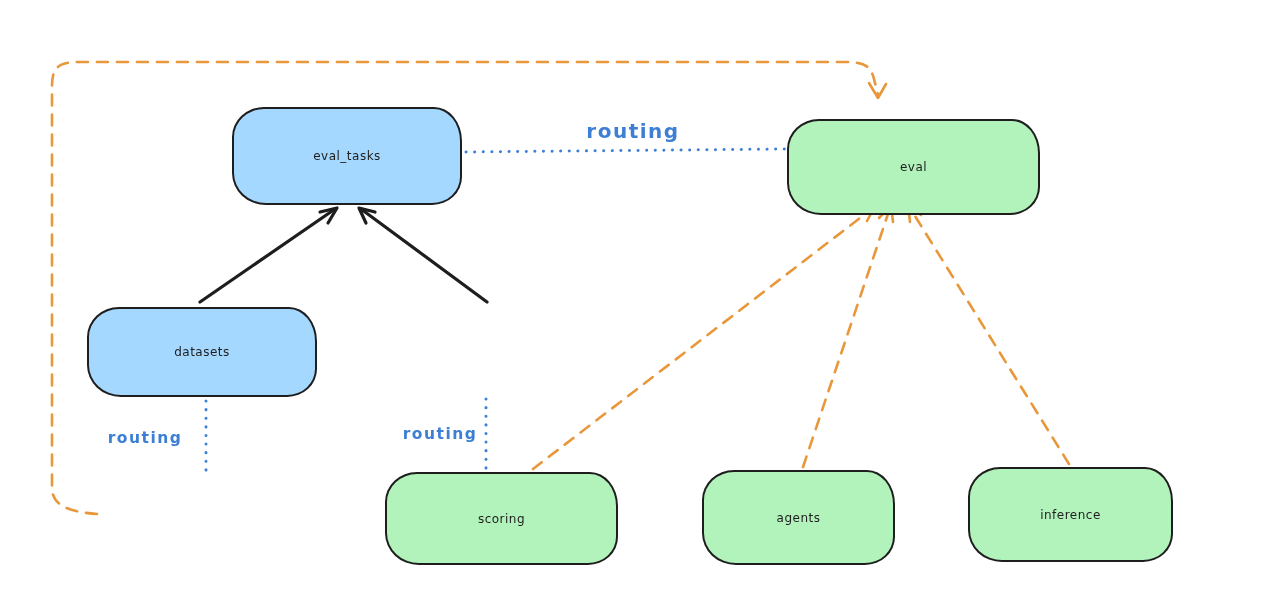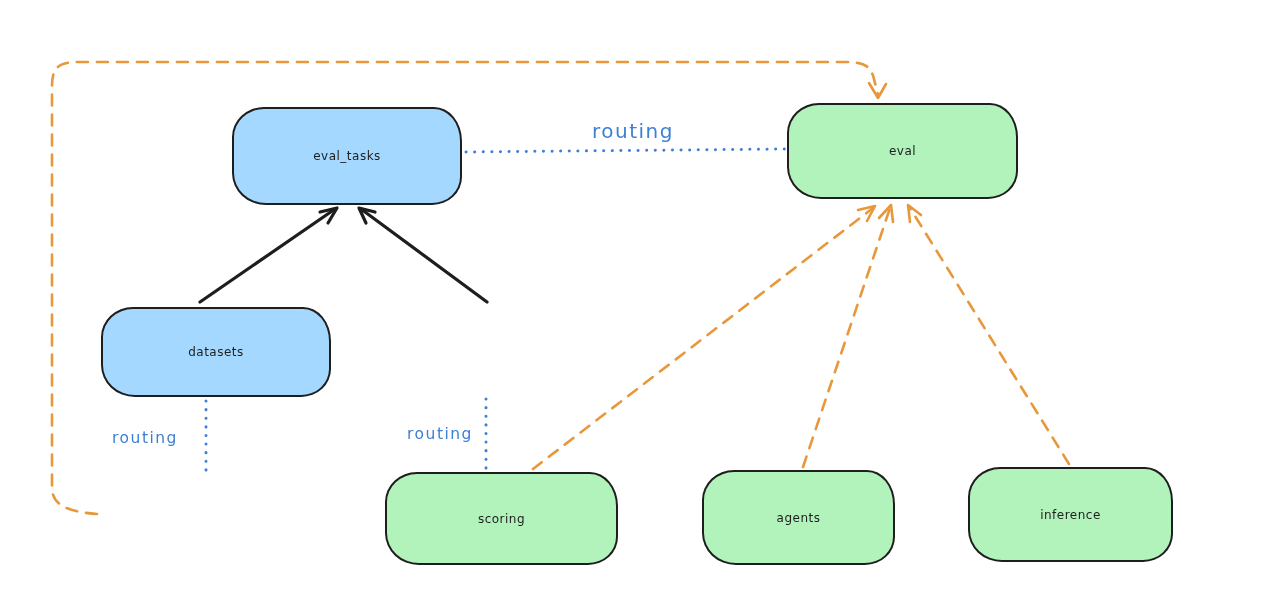--- a/index.html
+++ b/index.html
@@ -26,21 +26,21 @@
     font-size:12px;letter-spacing:0.5px;
     color:var(--stroke-dark,#1e1e1e);
     box-sizing:border-box;
   }
   .node.blue{background:var(--box-blue,#a5d8ff);}
   .node.green{background:var(--box-green,#b2f2bb);}
   .edge-label{
     position:absolute;
     transform:translate(-50%,-50%);
     color:var(--accent-blue,#3e7fd6);
-    font-weight:400;letter-spacing:1.5px;
+    font-weight:700;letter-spacing:1.5px;
     white-space:nowrap;
   }
   .edge-label.big{font-size:20px;}
   .edge-label.small{font-size:15.5px;}
 </style>
 </head>
 <body>
 
 <div class="canvas">
 
@@ -81,25 +81,25 @@
     <g>
       <path class="orange-dashed" d="M 1069 464 L 910 208"></path>
       <path class="orange-head" d="M 910 222 L 908 205 L 921 215"></path>
     </g>
   </svg>
 
   <div class="node blue" style="left:232px;top:107px;width:230px;height:98px;">
     <span>eval_tasks</span>
   </div>
 
-  <div class="node green" style="left:787px;top:103px;width:231px;height:96px;">
+  <div class="node green" style="left:787px;top:119px;width:253px;height:96px;">
     <span>eval</span>
   </div>
 
-  <div class="node blue" style="left:101px;top:307px;width:230px;height:90px;">
+  <div class="node blue" style="left:87px;top:307px;width:230px;height:90px;">
     <span>datasets</span>
   </div>
 
 
 
   <div class="node green" style="left:385px;top:472px;width:233px;height:93px;">
     <span>scoring</span>
   </div>
 
   <div class="node green" style="left:702px;top:470px;width:193px;height:95px;">

